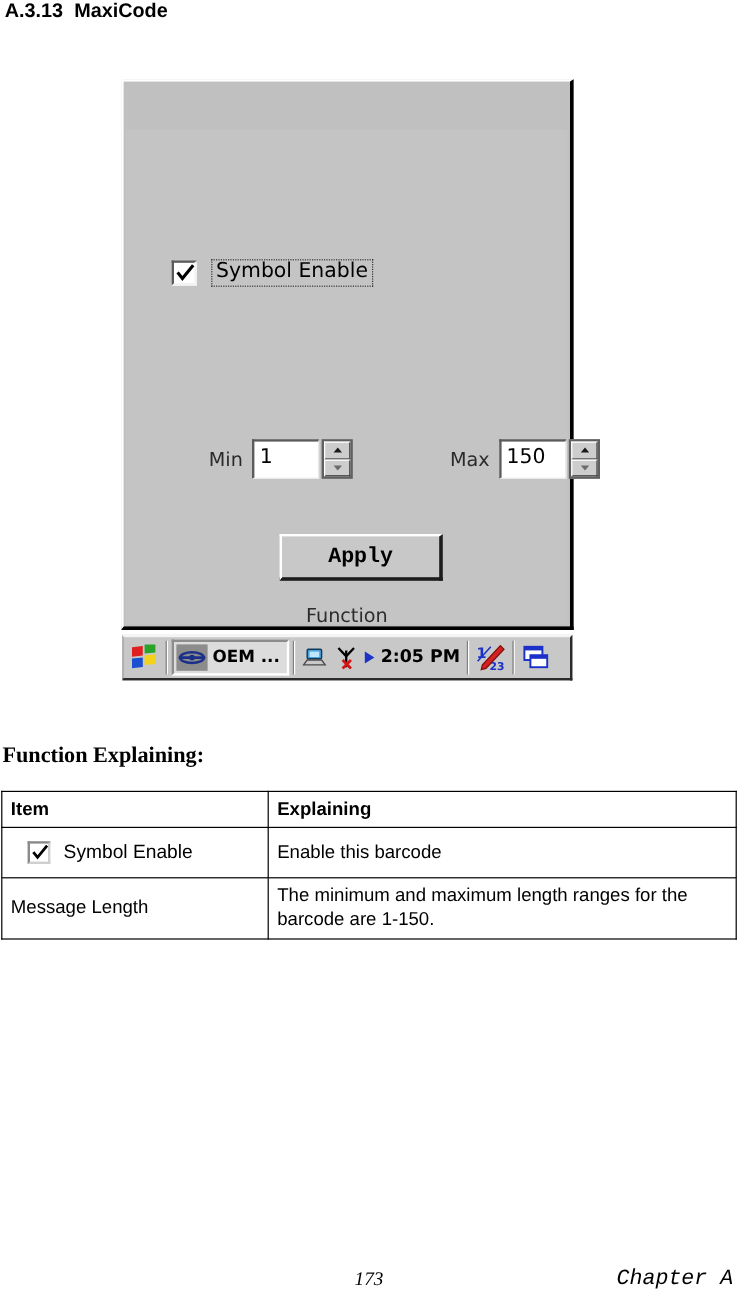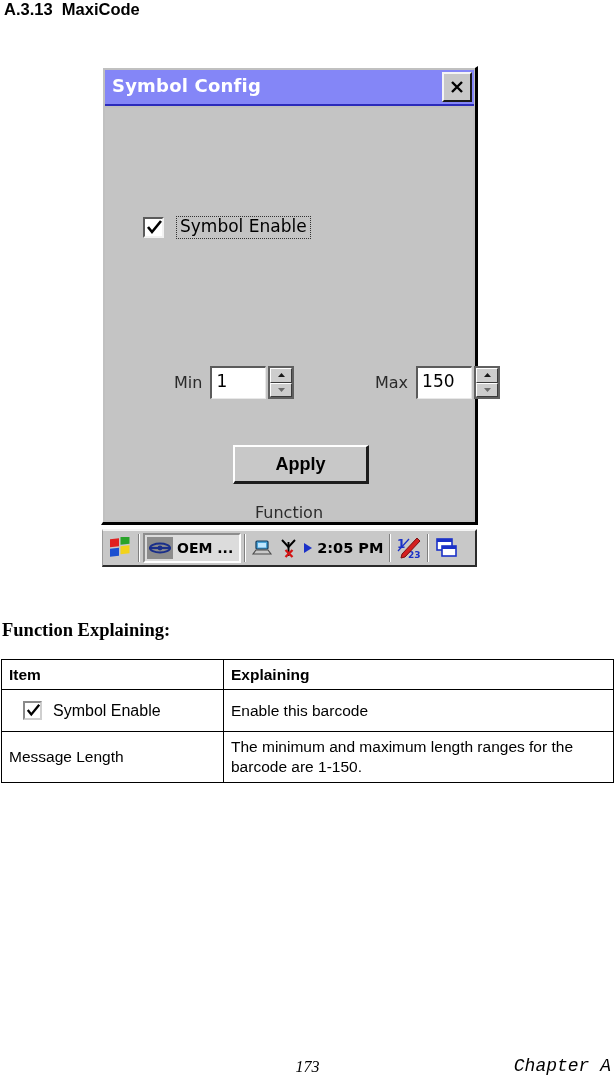--- a/index.html
+++ b/index.html
@@ -198,21 +198,21 @@
     left: 128px;
     top: 337px;
     width: 136px;
     height: 39px;
     background: #c8c8c8;
     box-sizing: border-box;
     border-top: 2px solid #ffffff;
     border-left: 2px solid #ffffff;
     border-right: 3px solid #1d1d1d;
     border-bottom: 3px solid #1d1d1d;
-    font-family: Liberation Sans, sans-serif;
+    font-family: Liberation Mono, monospace;
     font-weight: bold;
     font-size: 18px;
     color: #000000;
     display: flex;
     align-items: center;
     justify-content: center;
     cursor: pointer;
   }
 
   .symb-name {
@@ -390,30 +390,20 @@
 </style>
 </head>
 <body>
 
 <div class="page-heading">A.3.13  MaxiCode</div>
 
 <div class="device-shot">
 
   <div class="dialog-frame">
 
-    <div class="dialog-titlebar">
-      <div class="dialog-title-text">Symbol Config</div>
-      <div class="titlebar-close">
-        <span>
-          <svg width="16" height="16" viewBox="0 0 16 16">
-            <path d="M3 3 L13 13 M13 3 L3 13" stroke="#000000" stroke-width="2.4" fill="none"></path>
-          </svg>
-        </span>
-      </div>
-    </div>
 
     <div class="dialog-body">
 
       <div class="cb-row">
         <span class="winch">
           <svg width="17" height="17" viewBox="0 0 17 17">
             <path d="M2 8 L6 13 L15 2" stroke="#000000" stroke-width="2.6" fill="none"></path>
           </svg>
         </span>
         <span class="cb-label">Symbol Enable</span>

